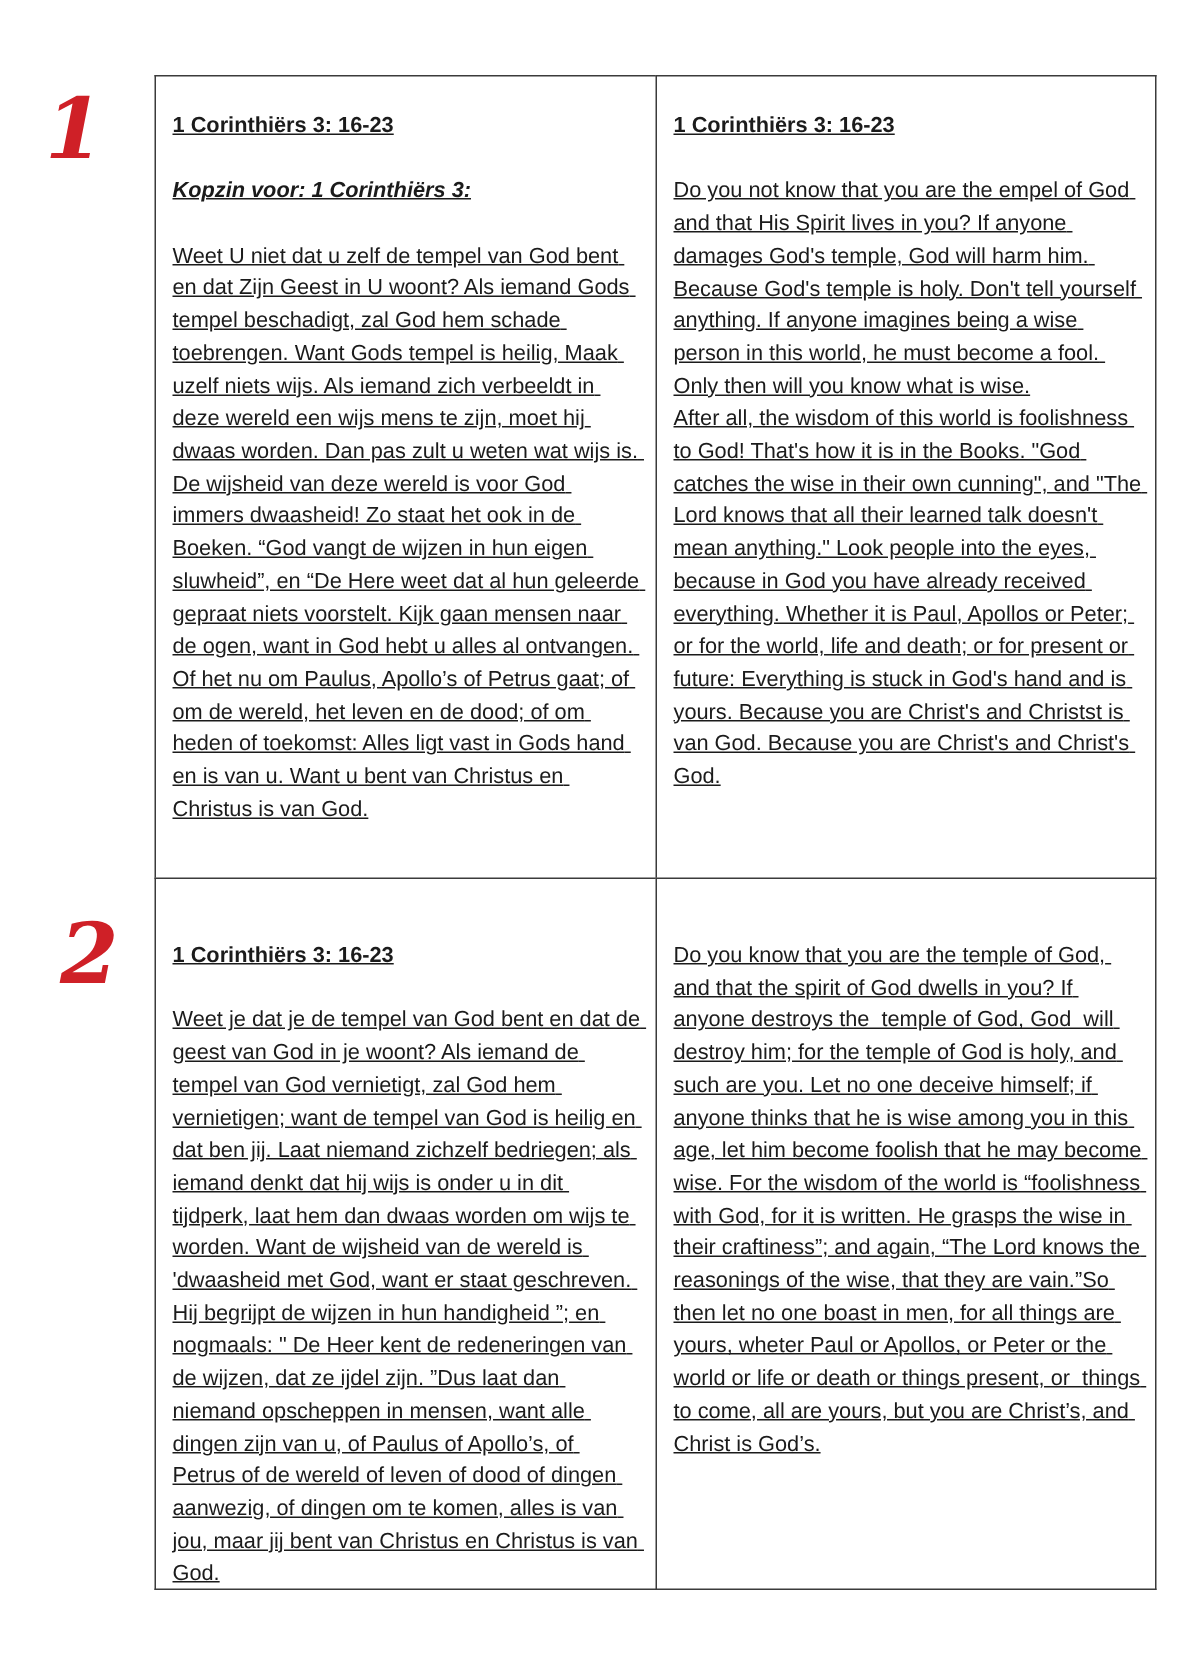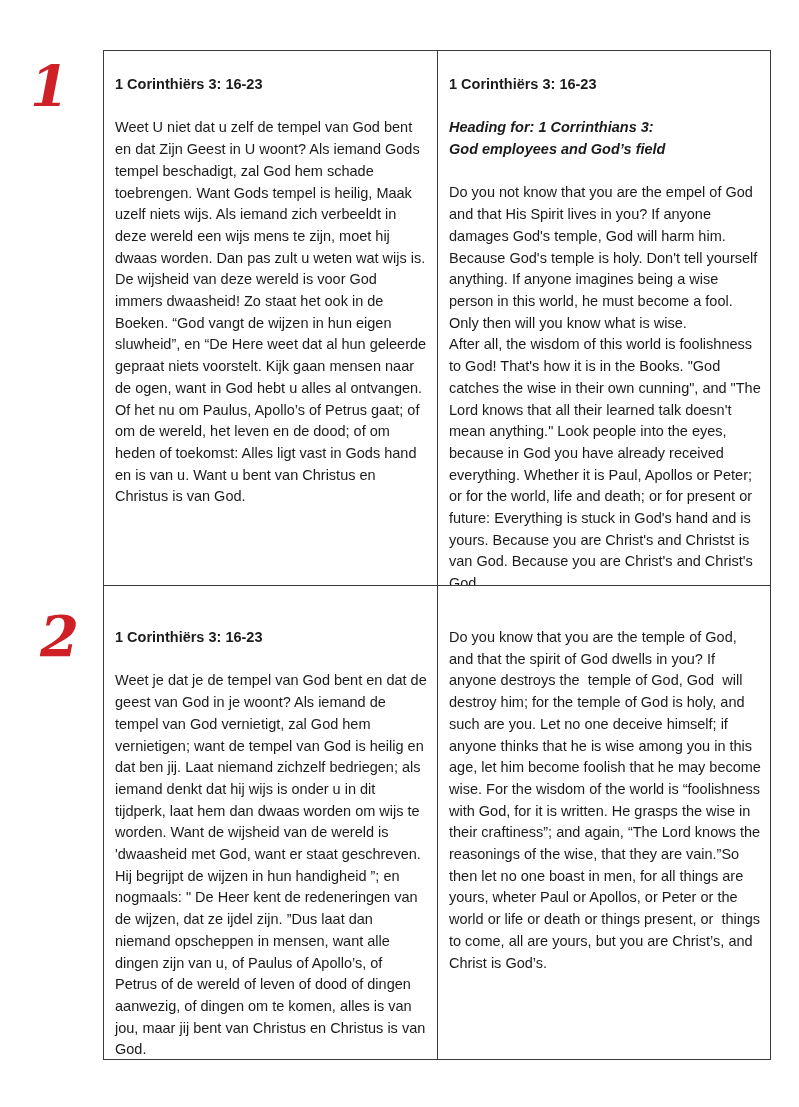--- a/index.html
+++ b/index.html
@@ -41,20 +41,21 @@
     box-sizing: border-box;
   }
   .cell {
     border-top: 1.5px solid var(--table-border);
     border-left: 1.5px solid var(--table-border);
     box-sizing: border-box;
     padding: 23px 10px 10px 11px;
     font-size: 14.5px;
     line-height: 21.7px;
     overflow: hidden;
+    text-decoration: underline;
   }
   .cell.row2 { padding-top: 41px; }
   .cell-title {
     font-weight: bold;
     margin: 0 0 21.7px 0;
   }
   .cell-heading {
     font-weight: bold;
     font-style: italic;
     margin: 0 0 21.7px 0;
@@ -69,32 +70,29 @@
 <body>
 
 <div class="margin-number n1">1</div>
 <div class="margin-number n2">2</div>
 
 <div class="scripture-table">
 
   <div class="cell row1">
     <div class="cell-title">1 Corinthiërs 3: 16-23</div>
     <div class="cell-heading">
+      <div>Kopzin voor: 1 Corinthiërs 3:</div>
     </div>
     <div class="cell-body">
       <div class="para">Weet U niet dat u zelf de tempel van God bent en dat Zijn Geest in U woont? Als iemand Gods tempel beschadigt, zal God hem schade toebrengen. Want Gods tempel is heilig, Maak uzelf niets wijs. Als iemand zich verbeeldt in deze wereld een wijs mens te zijn, moet hij dwaas worden. Dan pas zult u weten wat wijs is. De wijsheid van deze wereld is voor God immers dwaasheid! Zo staat het ook in de Boeken. “God vangt de wijzen in hun eigen sluwheid”, en “De Here weet dat al hun geleerde gepraat niets voorstelt. Kijk gaan mensen naar de ogen, want in God hebt u alles al ontvangen. Of het nu om Paulus, Apollo’s of Petrus gaat; of om de wereld, het leven en de dood; of om heden of toekomst: Alles ligt vast in Gods hand en is van u. Want u bent van Christus en Christus is van God.</div>
     </div>
   </div>
 
   <div class="cell row1">
     <div class="cell-title">1 Corinthiërs 3: 16-23</div>
-    <div class="cell-heading">
-      <div>Heading for: 1 Corrinthians 3:</div>
-      <div>God employees and God’s field</div>
-    </div>
     <div class="cell-body">
       <div class="para">Do you not know that you are the empel of God and that His Spirit lives in you? If anyone damages God's temple, God will harm him. Because God's temple is holy. Don't tell yourself anything. If anyone imagines being a wise person in this world, he must become a fool. Only then will you know what is wise.</div>
       <div class="para">After all, the wisdom of this world is foolishness to God! That's how it is in the Books. "God catches the wise in their own cunning", and "The Lord knows that all their learned talk doesn't mean anything." Look people into the eyes, because in God you have already received everything. Whether it is Paul, Apollos or Peter; or for the world, life and death; or for present or future: Everything is stuck in God's hand and is yours. Because you are Christ's and Christst is van God. Because you are Christ's and Christ's God.</div>
     </div>
   </div>
 
   <div class="cell row2">
     <div class="cell-title">1 Corinthiërs 3: 16-23</div>
     <div class="cell-body">
       <div class="para">Weet je dat je de tempel van God bent en dat de geest van God in je woont? Als iemand de tempel van God vernietigt, zal God hem vernietigen; want de tempel van God is heilig en dat ben jij. Laat niemand zichzelf bedriegen; als iemand denkt dat hij wijs is onder u in dit tijdperk, laat hem dan dwaas worden om wijs te worden. Want de wijsheid van de wereld is 'dwaasheid met God, want er staat geschreven. Hij begrijpt de wijzen in hun handigheid ”; en nogmaals: " De Heer kent de redeneringen van de wijzen, dat ze ijdel zijn. ”Dus laat dan niemand opscheppen in mensen, want alle dingen zijn van u, of Paulus of Apollo’s, of Petrus of de wereld of leven of dood of dingen aanwezig, of dingen om te komen, alles is van jou, maar jij bent van Christus en Christus is van God.</div>

